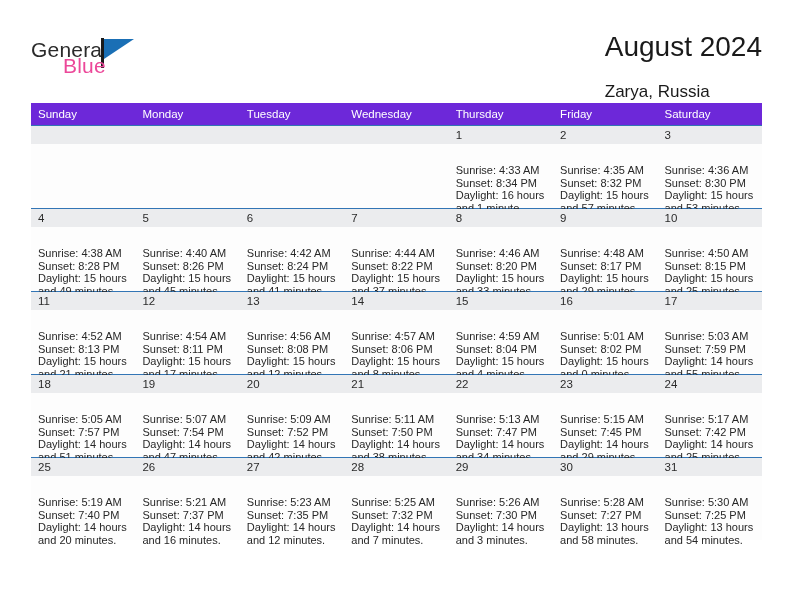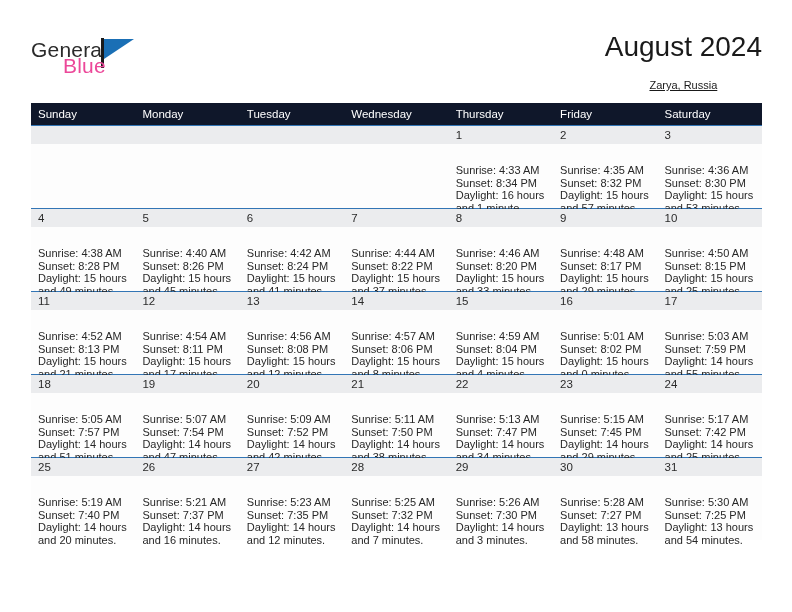--- a/index.html
+++ b/index.html
@@ -69,49 +69,48 @@
     left: 3px; top: 1px;
     width: 0; height: 0;
     border-left: 30px solid #1a6fb5;
     border-bottom: 20px solid transparent;
   }
 
   .title-block {
     position: absolute;
     right: 30px;
     top: 30px;
-    text-align: center;
+    text-align: left;
   }
   .cal-title {
     font-size: 28px;
     font-weight: normal;
     color: #1a1a1a;
     line-height: 34px;
     white-space: nowrap;
   }
   .cal-sub {
-    font-size: 11px;
+    font-size: 17px;
     color: #1a1a1a;
     line-height: 20px;
-    margin-top: 11px;
+    margin-top: 18px;
     white-space: nowrap;
-    text-decoration: underline;
   }
 
   
   .cal {
     position: absolute;
     left: 31px;
     top: 103px;
     width: 731px;
     border-collapse: collapse;
     table-layout: fixed;
   }
   .cal th {
-    background: #0f172a;
+    background: #6d28d9;
     color: #ffffff;
     font-size: 11.5px;
     font-weight: normal;
     text-align: left;
     padding: 5px 0 5px 7px;
     height: 12px;
     line-height: 12px;
   }
   .cal td {
     vertical-align: top;

